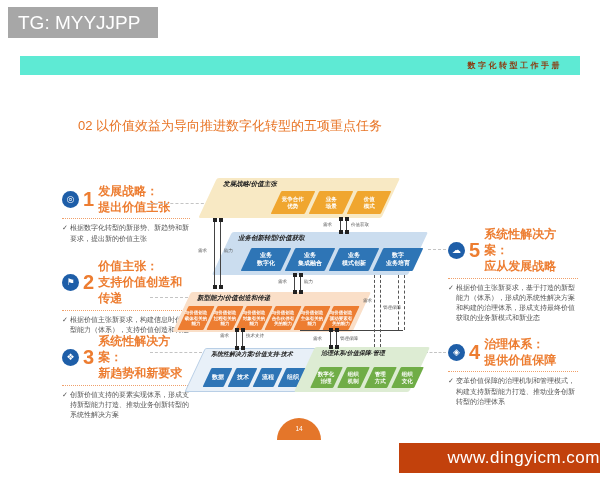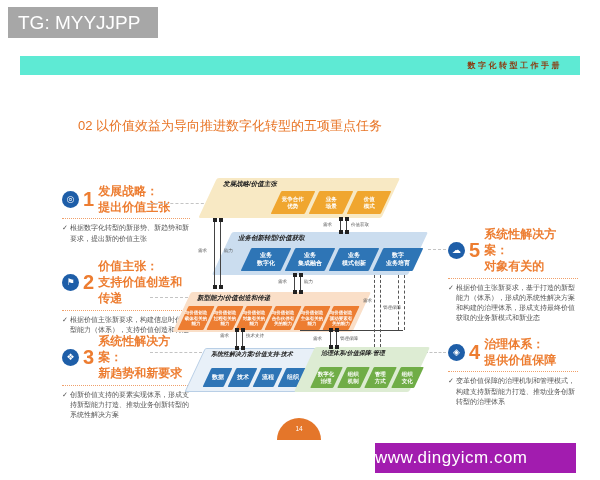--- a/index.html
+++ b/index.html
@@ -2,22 +2,22 @@
 <html><head>
 <meta charset="utf-8">
 <style>
   html,body{margin:0;padding:0;background:#ffffff;}
   .page{position:relative;width:600px;height:480px;background:#ffffff;overflow:hidden;
         font-family:"Liberation Sans","DejaVu Sans",sans-serif;}
 
   
   .tg-badge{position:absolute;left:8px;top:7px;width:150px;height:31px;background:#a7a7a7;
             color:#fff;font-size:19px;line-height:31px;padding-left:10px;box-sizing:border-box;}
-  .site-bar{position:absolute;left:375px;top:443px;width:201px;height:30px;background:#a21caf;
-            color:#fff;font-size:17px;text-align:left;line-height:30px;letter-spacing:.5px;}
+  .site-bar{position:absolute;left:399px;top:443px;width:201px;height:30px;background:#c2410c;
+            color:#fff;font-size:17px;text-align:right;line-height:30px;letter-spacing:.5px;}
 
   
   .header-bar{position:absolute;left:20px;top:56px;width:560px;height:19px;background:#5eead4;}
   .header-bar .hb-text{position:absolute;right:18px;top:0;height:19px;line-height:19px;
             color:#8c3a10;font-size:8px;font-weight:bold;letter-spacing:2.5px;}
 
   .section-title{position:absolute;left:78px;top:117px;font-size:13px;font-weight:normal;color:#e87425;}
   .intro-box{position:absolute;left:76px;top:124px;width:434px;background:#ee8433;border-radius:9px;
              color:#fff;font-weight:bold;font-size:9px;line-height:1.55;padding:7px 10px;}
 
@@ -123,21 +123,21 @@
       <span>创新价值支持的要素实现体系，形成支持新型能力打造、推动业务创新转型的系统性解决方案</span>
     </div>
   </div>
 
   <div class="task" style="left:448px;top:226px;width:130px;">
     <div class="task-head">
       <span class="task-icon">☁</span>
       <span class="task-num">5</span>
       <span class="task-title">
         <span>系统性解决方案：</span><br>
-        <span>对象有关的</span>
+        <span>应从发展战略</span>
       </span>
     </div>
     <div class="task-note">
       <span class="chk">✓</span>
       <span>根据价值主张新要求，基于打造的新型能力（体系），形成的系统性解决方案和构建的治理体系，形成支持最终价值获取的业务新模式和新业态</span>
     </div>
   </div>
 
   <div class="task" style="left:448px;top:336px;width:130px;">
     <div class="task-head">

